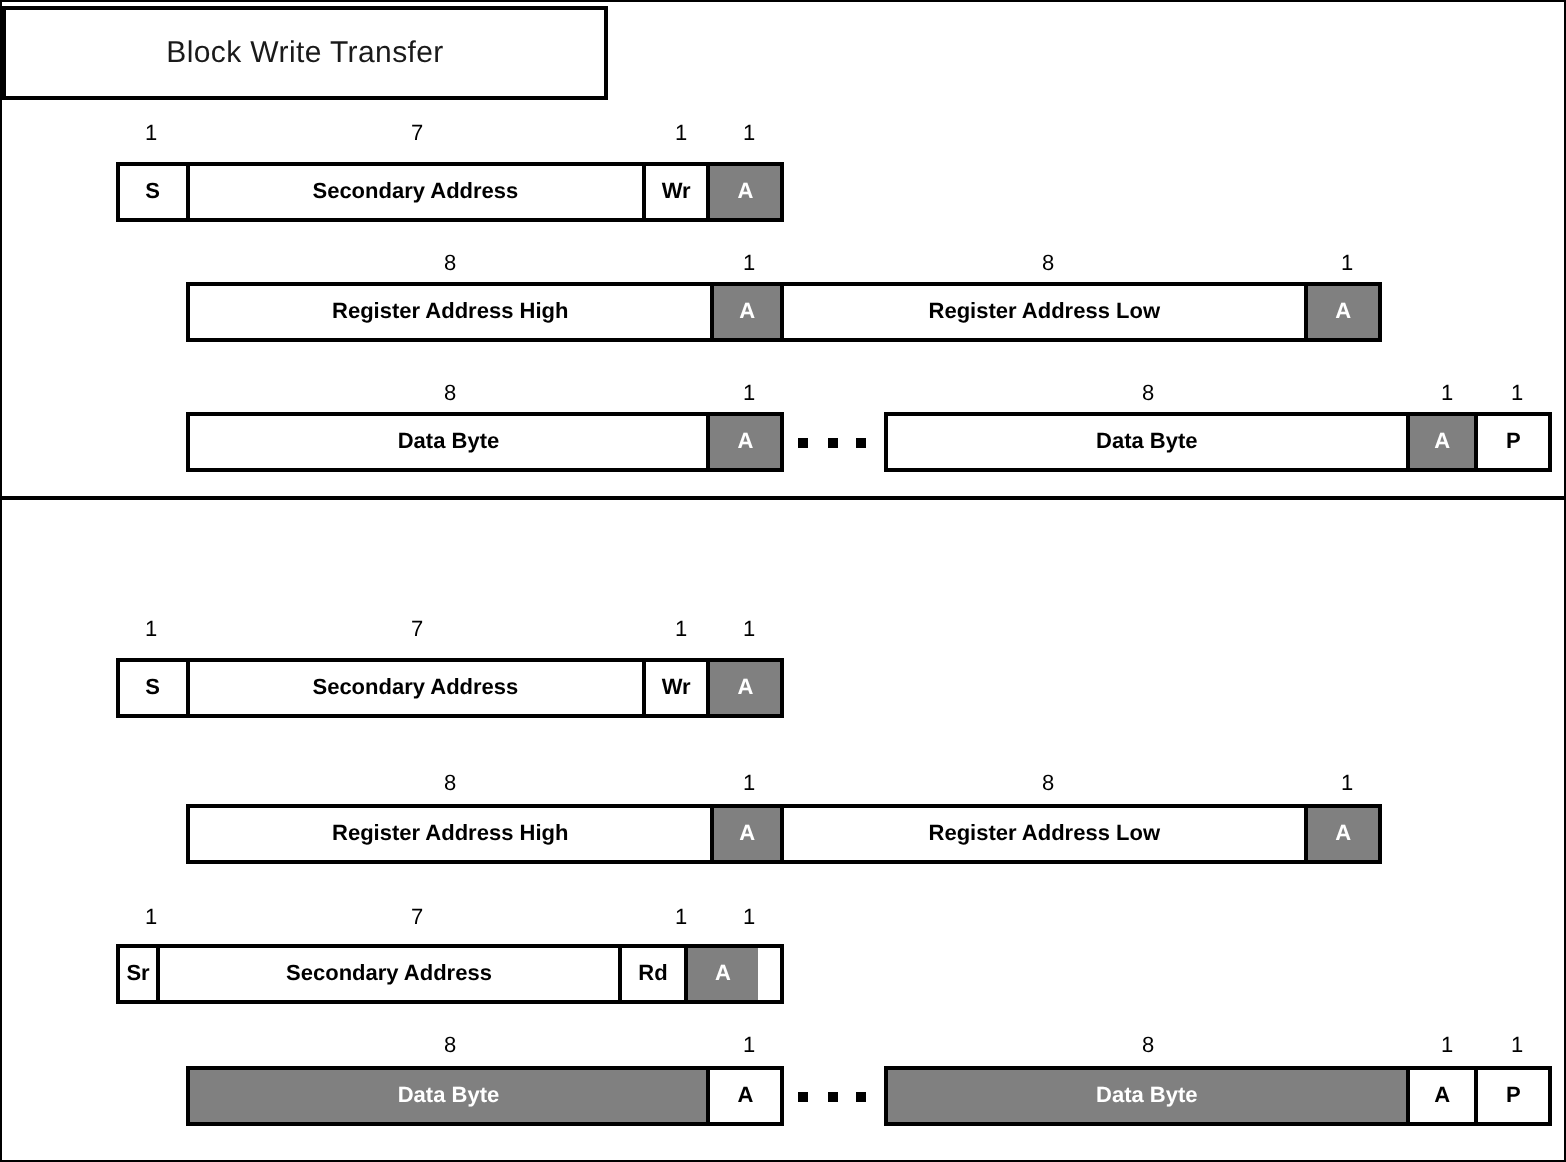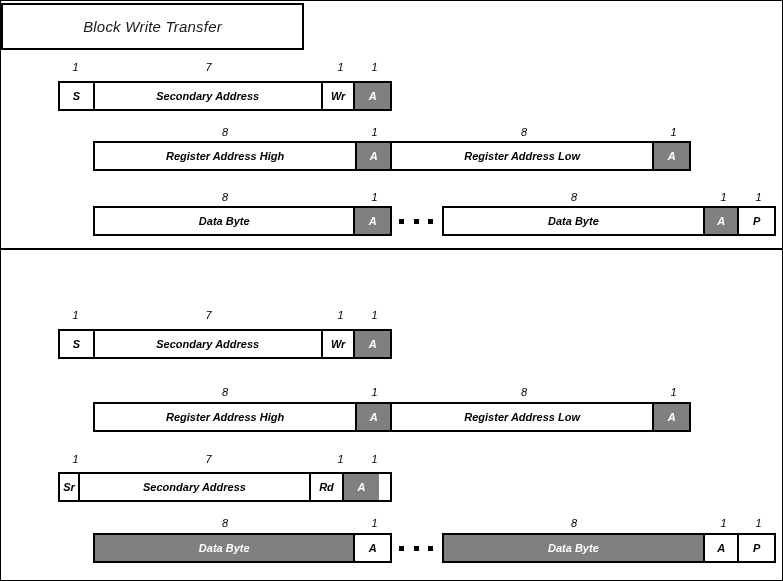--- a/index.html
+++ b/index.html
@@ -11,21 +11,20 @@
     font-family: "Liberation Sans", sans-serif;
   }
   #page {
     position: relative;
     width: 783px;
     height: 581px;
     box-sizing: border-box;
     border: 1px solid #000000;
     background: #ffffff;
     overflow: hidden;
-    font-style: italic;
   }
 
   
   .title-box {
     position: absolute;
     box-sizing: border-box;
     border: 2px solid #000000;
     background: #ffffff;
     display: flex;
     align-items: center;

